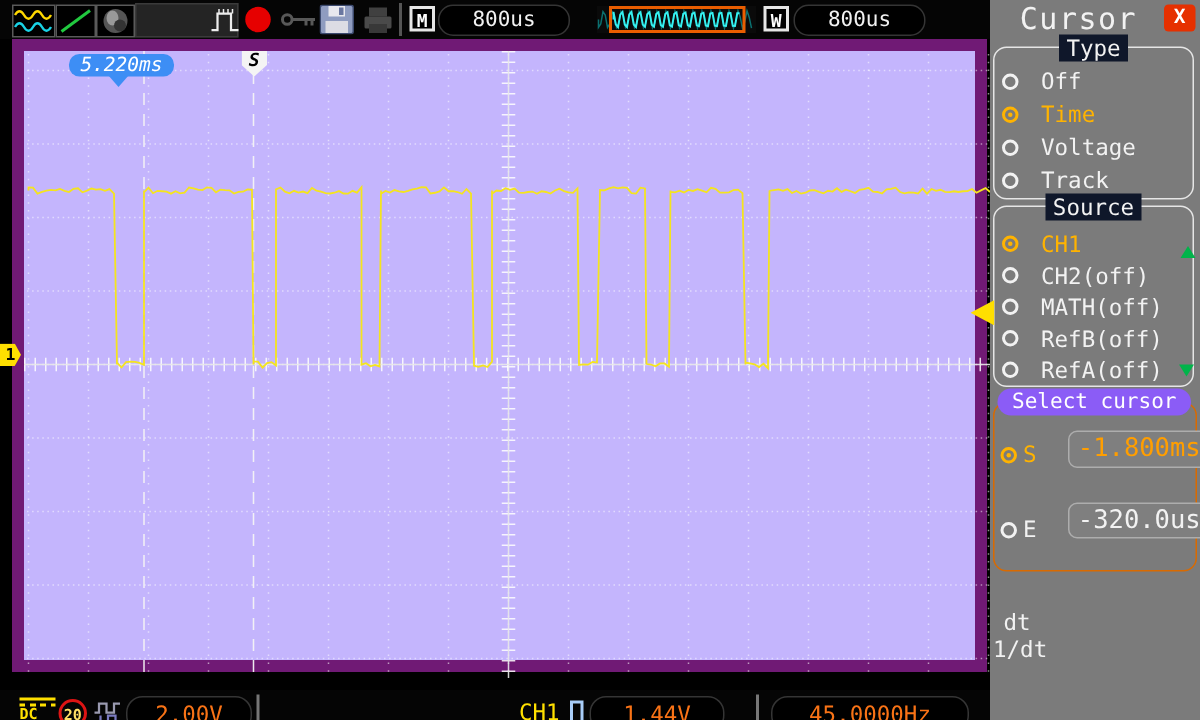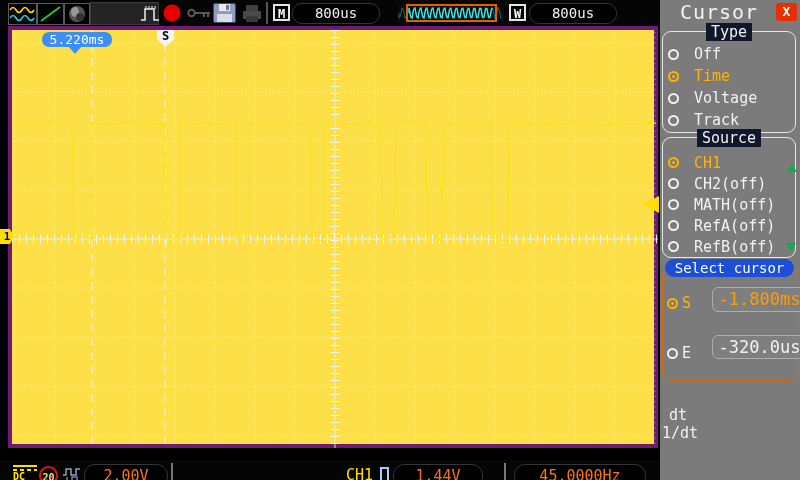--- a/index.html
+++ b/index.html
@@ -10,21 +10,21 @@
   .topbar>*{position:absolute;}
   .tb-icon{border:1px solid #5a5a5a;background:#000;}
   .slot{background:#242424;border:1px solid #3a3a3a;}
   .mbox{width:17px;height:17px;border:2px solid #e6e6e6;background:#000;color:#fff;
         font-weight:bold;font-size:12px;line-height:17px;text-align:center;box-sizing:border-box;}
   .pill{background:#000;border:1px solid #353535;border-radius:10px;color:#f2f2f2;
         font-size:14px;text-align:center;}
   .sep{width:2px;background:#555;}
   
   .grid-wrap{position:absolute;left:8px;top:26px;width:650px;height:422px;
-             border:4px solid #701a75;background:#fde047;box-sizing:border-box;}
+             border:8px solid #701a75;background:#c4b5fd;box-sizing:border-box;font-style:italic;}
   .grid-wrap svg{position:absolute;left:0;top:0;}
   .pos-label{position:absolute;left:30px;top:2px;width:70px;height:15px;background:#3d8ef5;
              border-radius:7px;color:#fff;font-size:13px;line-height:15px;text-align:center;z-index:5;}
   .pos-pointer{position:absolute;left:56px;top:16px;width:0;height:0;z-index:5;
                border-left:7px solid transparent;border-right:7px solid transparent;
                border-top:8px solid #3d8ef5;}
   .s-flag{position:absolute;left:145px;top:0px;width:17px;height:17px;background:#f4f4f4;
           clip-path:polygon(0 0,100% 0,100% 55%,50% 100%,0 55%);color:#000;font-weight:bold;
           font-size:12px;line-height:12px;text-align:center;z-index:6;}
   .trig-arrow{position:absolute;left:631px;top:166px;width:16px;height:17px;background:#ffdf00;
@@ -49,21 +49,21 @@
              color:#fff;font-weight:bold;font-size:13px;line-height:18px;text-align:center;}
   .fs{border:1px solid #e6e6e6;border-radius:9px;box-sizing:border-box;}
   .fs-title{position:absolute;top:-9px;left:0;right:0;text-align:center;font-size:15px;pointer-events:none;}
   .fs-title span{background:#0f172a;padding:0 5px;}
   .opt-row{display:flex;align-items:center;gap:15px;height:22px;padding-left:5px;font-size:15px;}
   .radio{width:11px;height:11px;border:2px solid #f2f2f2;border-radius:50%;box-sizing:border-box;flex:none;}
   .sel .radio,.radio.sel{border-color:#ffb300;}
   .radio.sel::after,.sel .radio::after{content:"";display:block;width:3px;height:3px;border-radius:50%;
       background:#ffb300;margin:2px auto 0;}
   .sel .opt-label{color:#ffb300;}
-  .sel-btn{left:5px;top:259px;width:129px;height:18px;background:#1d4ed8;border-radius:9px;
+  .sel-btn{left:5px;top:259px;width:129px;height:18px;background:#8b5cf6;border-radius:9px;
            color:#fff;font-size:14px;line-height:18px;text-align:center;z-index:3;}
   .se-box{left:2px;top:268px;width:134px;height:111px;border:1px solid #d96a00;border-radius:9px;}
   .cur-row{display:flex;align-items:center;gap:4px;font-size:15px;}
   .val-box{background:#7f7f7f;border:1px solid #adadad;border-radius:6px;text-align:center;
            font-size:17px;box-sizing:border-box;margin-left:16px;}
   .arrow-up{width:0;height:0;border-left:5px solid transparent;border-right:5px solid transparent;
             border-bottom:8px solid #00b44a;}
   .arrow-dn{width:0;height:0;border-left:5px solid transparent;border-right:5px solid transparent;
             border-top:8px solid #00b44a;}
   .dt-box{left:46px;top:402px;width:88px;height:43px;background:#7f7f7f;border:1px solid #adadad;
@@ -223,25 +223,25 @@
       <div class="opt-row" style="height:21px">
         <span class="radio"></span>
         <span class="opt-label">CH2(off)</span>
       </div>
       <div class="opt-row" style="height:21px">
         <span class="radio"></span>
         <span class="opt-label">MATH(off)</span>
       </div>
       <div class="opt-row" style="height:21px">
         <span class="radio"></span>
+        <span class="opt-label">RefB(off)</span>
+      </div>
+      <div class="opt-row" style="height:21px">
+        <span class="radio"></span>
         <span class="opt-label">RefA(off)</span>
-      </div>
-      <div class="opt-row" style="height:21px">
-        <span class="radio"></span>
-        <span class="opt-label">RefB(off)</span>
       </div>
     </div>
     <div class="arrow-up" style="left:127px;top:164px"></div>
     <div class="arrow-dn" style="left:126px;top:243px"></div>
 
     <div class="se-box"></div>
     <div class="sel-btn">Select cursor</div>
 
     <div class="cur-row" style="left:7px;top:294px">
       <span class="radio sel"></span>

